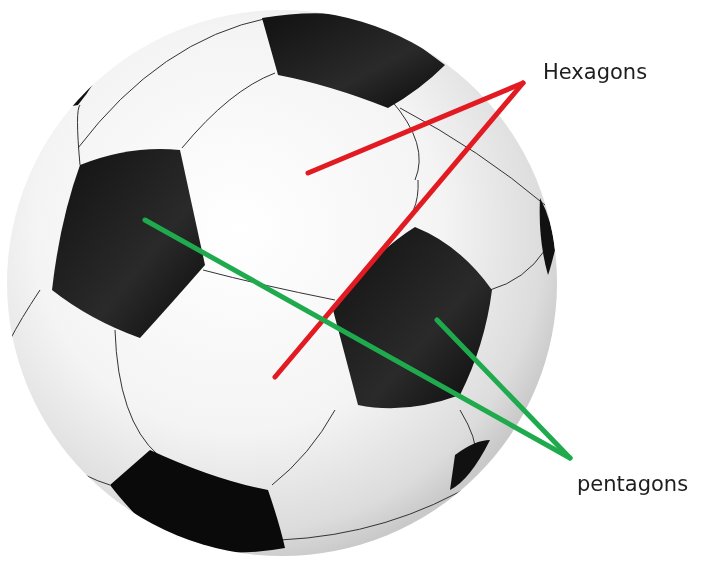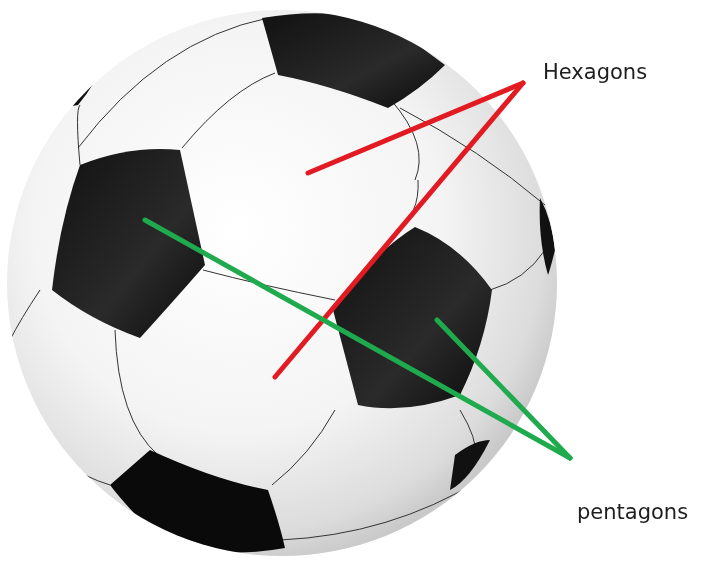--- a/index.html
+++ b/index.html
@@ -1,20 +1,20 @@
 <!DOCTYPE html>
 <html><head>
 <meta charset="utf-8">
 <style>
   html, body { margin: 0; padding: 0; background: #ffffff; }
   body { width: 720px; height: 578px; position: relative; overflow: hidden; font-family: "Liberation Sans", sans-serif; }
   #stage { position: absolute; left: 0; top: 0; width: 580px; height: 578px; }
   .label { position: absolute; font-family: "DejaVu Sans", sans-serif; font-size: 21px; color: #1e1e1e; white-space: nowrap; }
   #label-hex { left: 543px; top: 60px; }
-  #label-pent { left: 577px; top: 500px; }
+  #label-pent { left: 577px; top: 472px; }
 </style>
 </head>
 <body>
 
 <div id="stage">
   <svg width="720" height="578" viewBox="0 0 720 578" xmlns="http://www.w3.org/2000/svg">
     <defs>
       <radialGradient id="ballShade" cx="0.42" cy="0.40" r="0.62">
         <stop offset="0" stop-color="#ffffff"></stop>
         <stop offset="0.6" stop-color="#f4f4f4"></stop>

